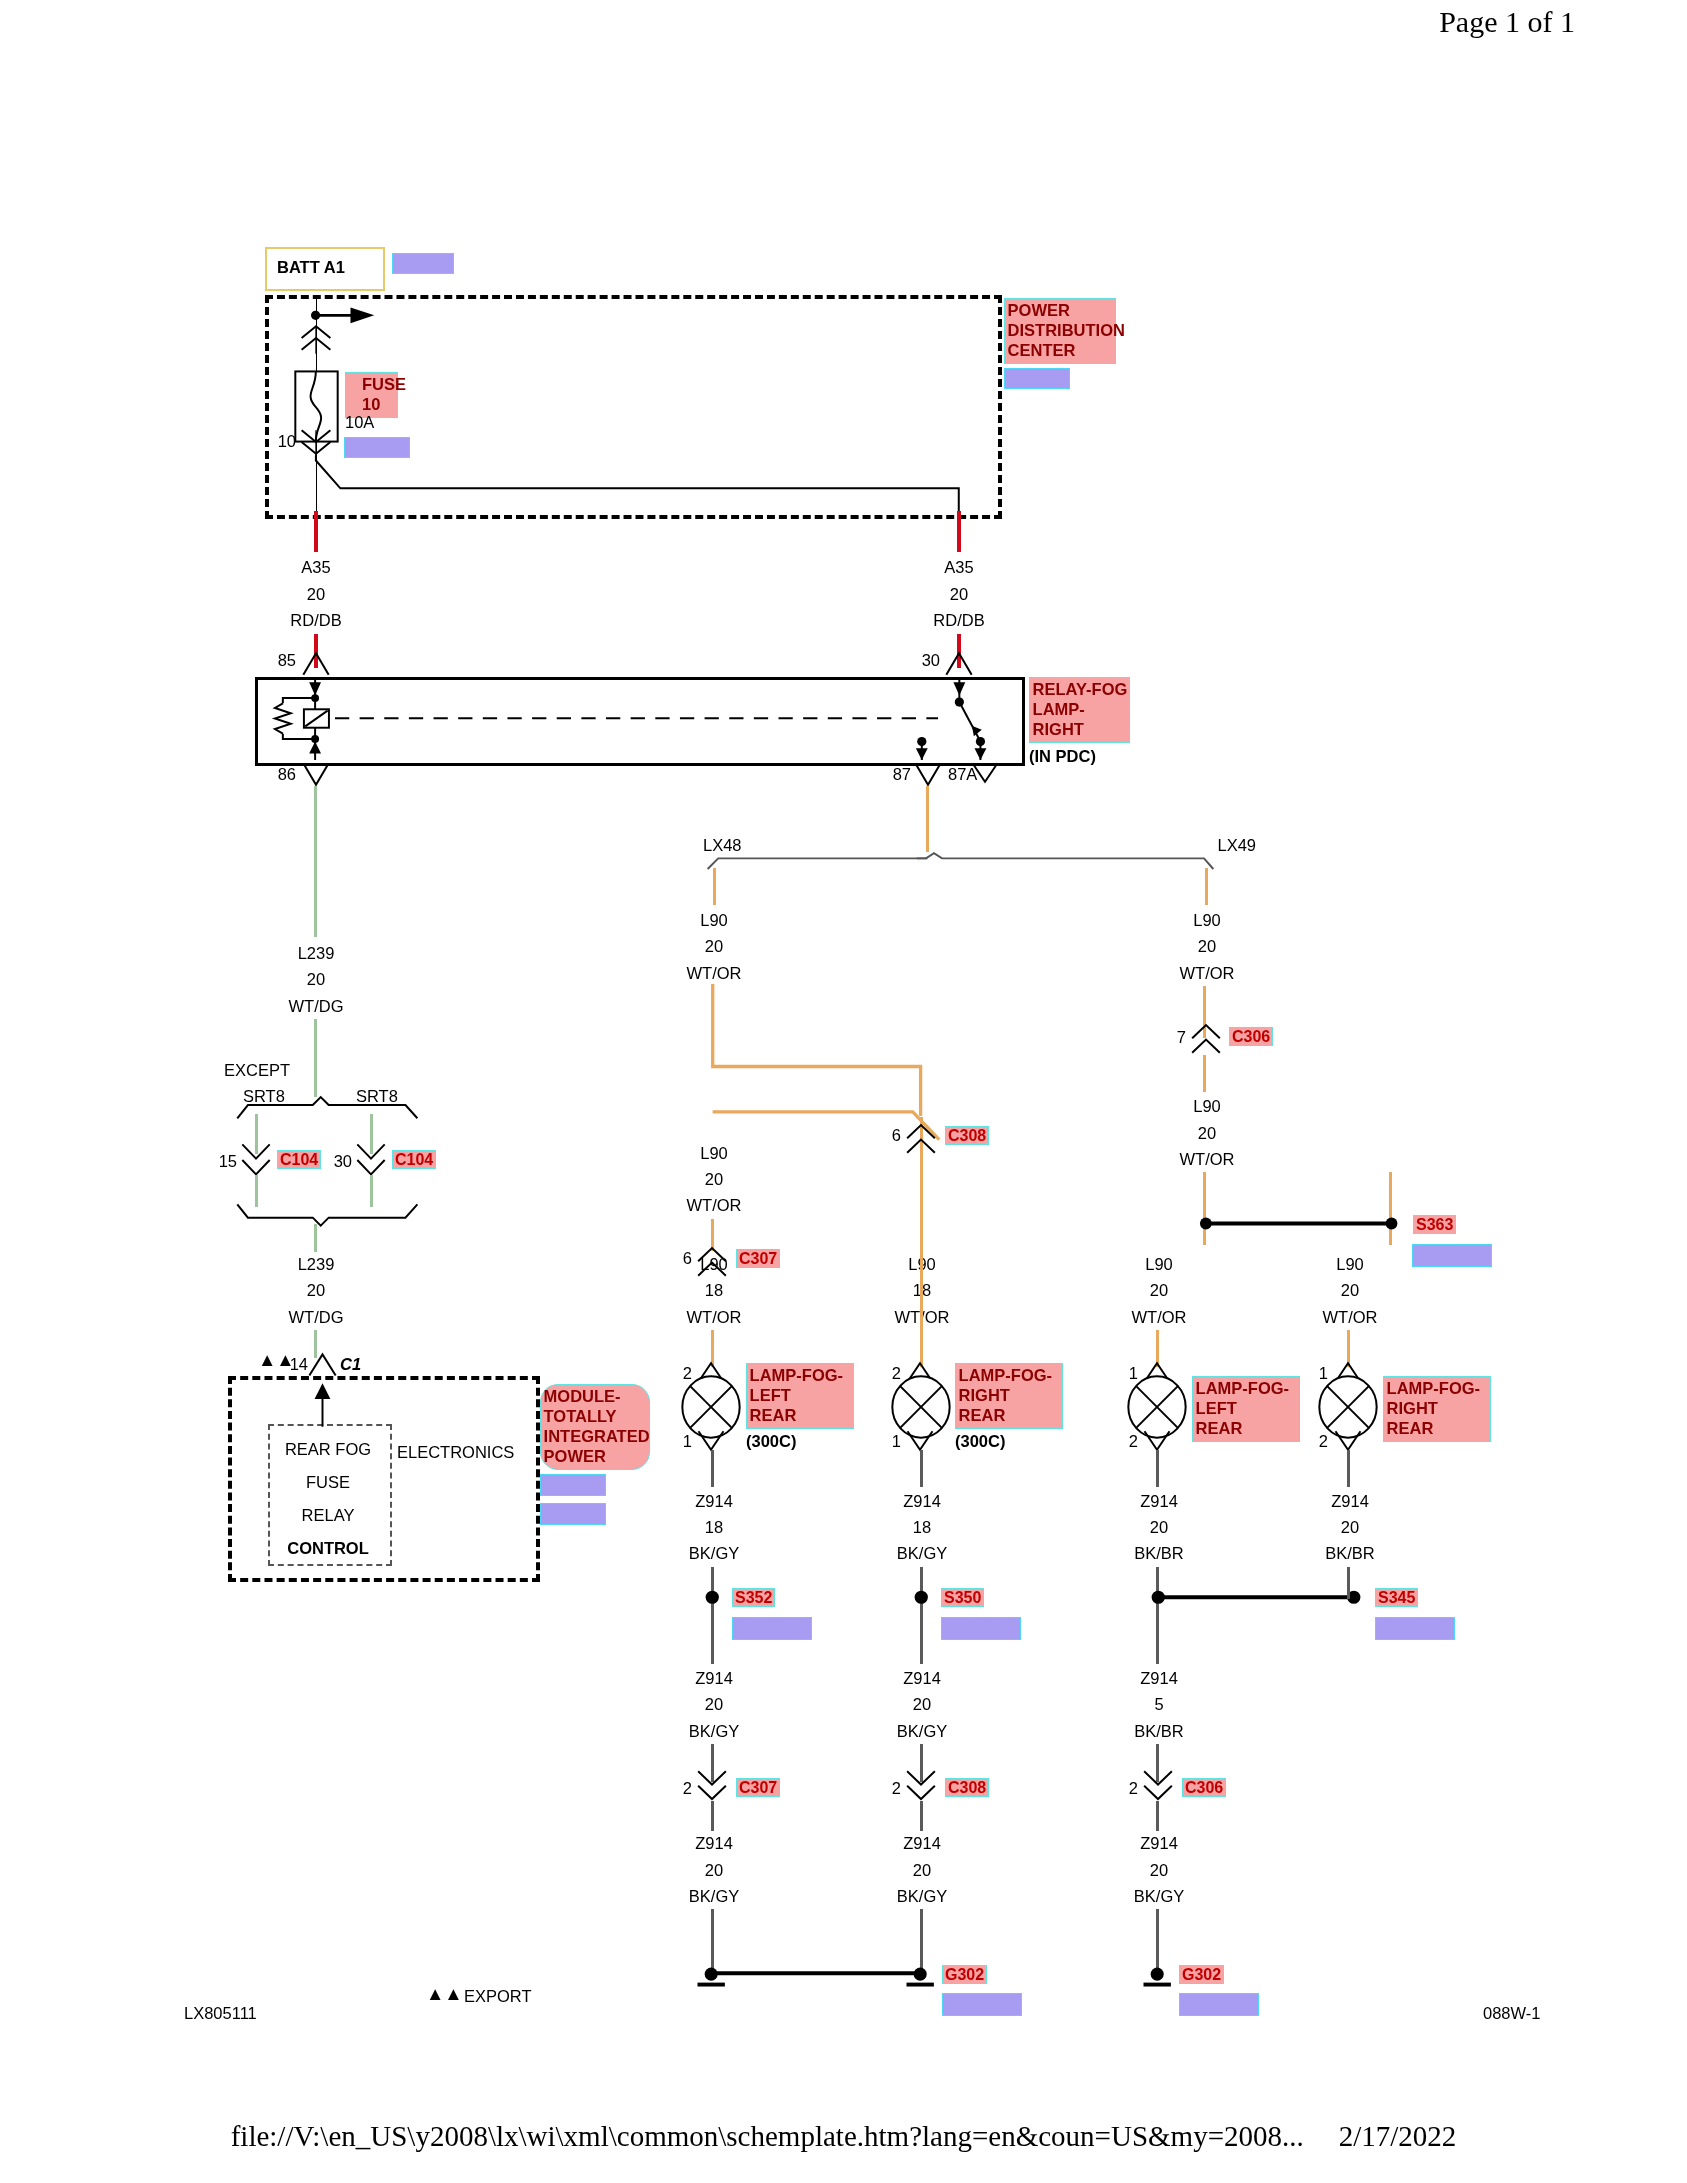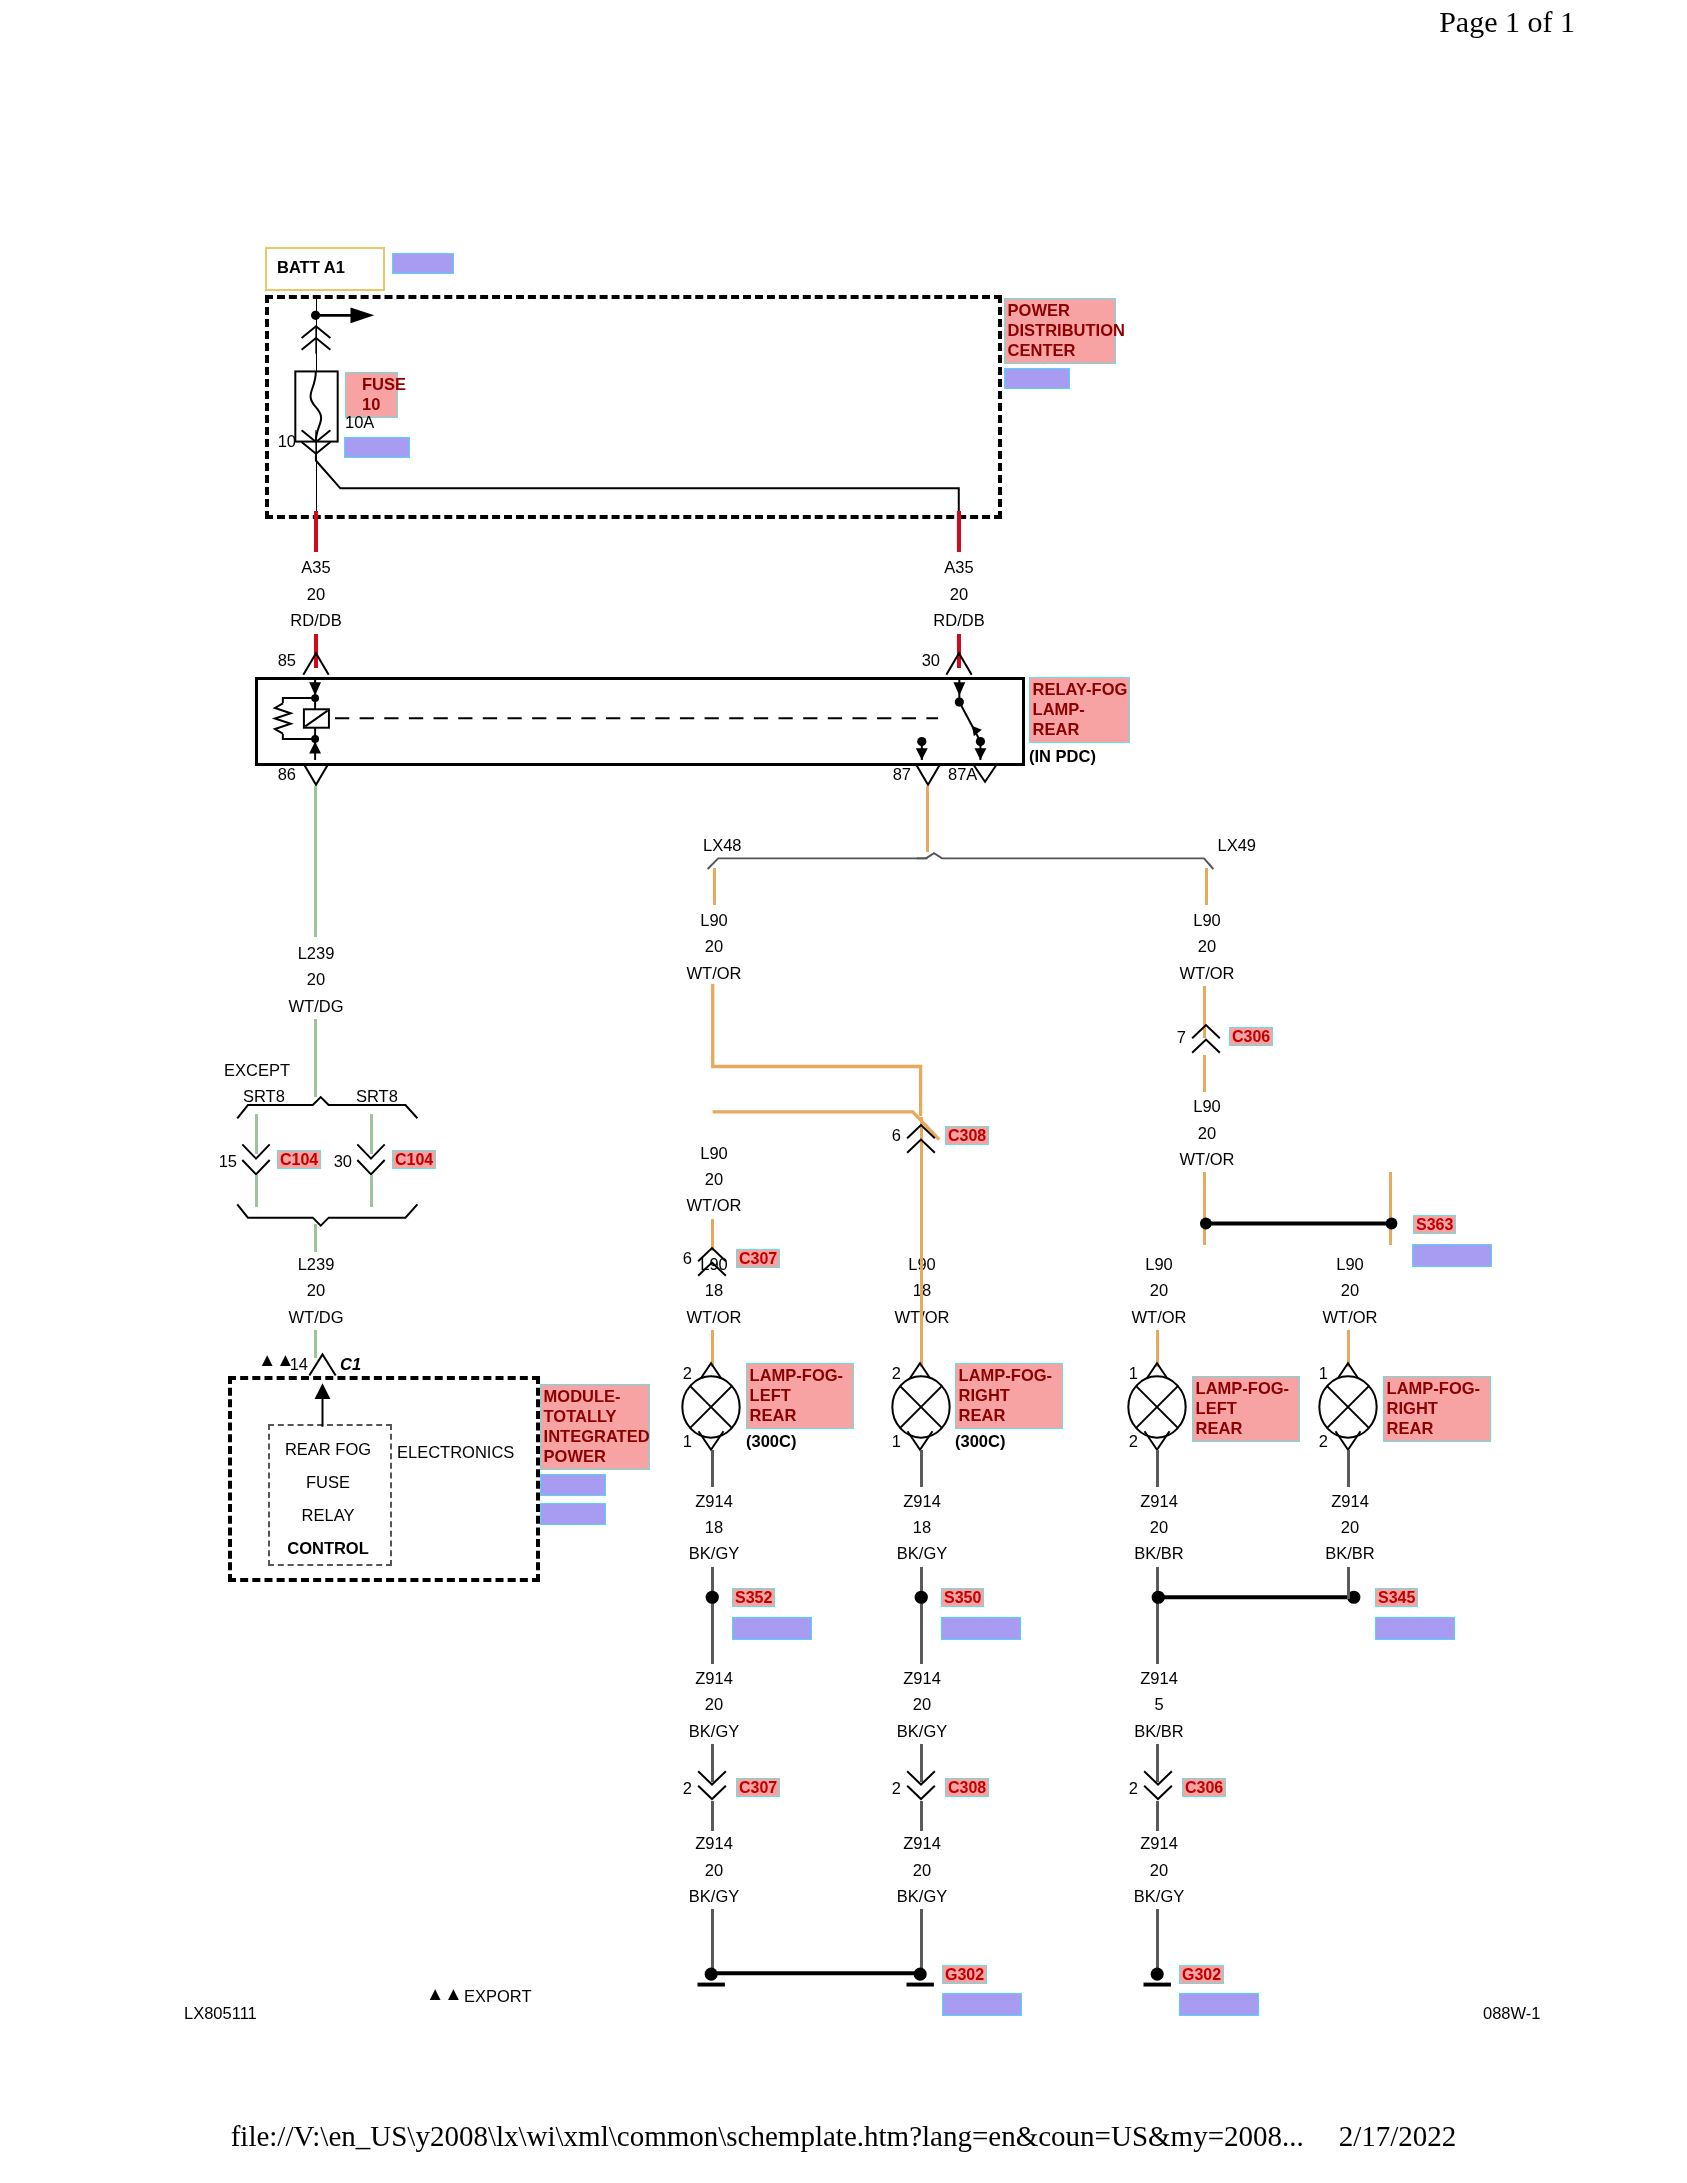--- a/index.html
+++ b/index.html
@@ -159,21 +159,21 @@
     <circle cx="152" cy="98" r="7" fill="#000"></circle>
     <line x1="152" y1="98" x2="152" y2="126" stroke="#000" stroke-width="3"></line>
     <polygon points="143,108 161,108 152,126" fill="#000"></polygon>
     <circle cx="63" cy="98" r="7" fill="#000"></circle>
     <line x1="63" y1="98" x2="63" y2="126" stroke="#000" stroke-width="3"></line>
     <polygon points="54,108 72,108 63,126" fill="#000"></polygon>
   </svg>
 
   <div class="tag" style="left:1029px;top:677px;width:94px;height:61px;">RELAY-FOG
 LAMP-
-REAR</div>
+RIGHT</div>
   <div class="lbl b" style="left:1029px;top:748px;">(IN PDC)</div>
 
   <div class="lbl r" style="left:911px;top:766px;">87</div>
   <svg style="left:914px;top:762px;width:28px;height:24px;" viewBox="0 0 42 36" width="28" height="24">
     <polyline points="2,2 21,34 40,2" fill="none" stroke="#000" stroke-width="3"></polyline>
   </svg>
   <div class="lbl" style="left:948px;top:766px;">87A</div>
   <svg style="left:971px;top:762px;width:28px;height:21px;" viewBox="0 0 42 32" width="28" height="21">
     <polyline points="2,2 21,30 40,2" fill="none" stroke="#000" stroke-width="3"></polyline>
   </svg>
@@ -295,21 +295,21 @@
   <div class="dash-inner" style="left:268px;top:1424px;width:120px;height:138px;"></div>
   <svg style="left:308px;top:1379px;width:29px;height:48px;" viewBox="0 0 44 72" width="29" height="48">
     <line x1="22" y1="72" x2="22" y2="16" stroke="#000" stroke-width="3"></line>
     <polygon points="10,30 34,30 22,6" fill="#000"></polygon>
   </svg>
   <div class="lbl c" style="left:328px;top:1441px;">REAR FOG</div>
   <div class="lbl c" style="left:328px;top:1474px;">FUSE</div>
   <div class="lbl c" style="left:328px;top:1507px;">RELAY</div>
   <div class="lbl c" style="left:328px;top:1540px;font-weight:bold;">CONTROL</div>
   <div class="lbl" style="left:397px;top:1444px;">ELECTRONICS</div>
-  <div class="tag" style="left:540px;top:1384px;width:103px;height:81px;">MODULE-
+  <div class="tag" style="left:540px;top:1384px;width:103px;height:81px;border-radius:18px;">MODULE-
 TOTALLY
 INTEGRATED
 POWER</div>
   <div class="bar" style="left:540px;top:1474px;width:64px;height:20px;"></div>
   <div class="bar" style="left:540px;top:1503px;width:64px;height:20px;"></div>
 
   <div class="lbl c" style="left:714px;top:1256px;">L90</div>
   <div class="lbl c" style="left:714px;top:1282px;">18</div>
   <div class="lbl c" style="left:714px;top:1309px;">WT/OR</div>
   <div class="wire v org" style="left:711px;top:1330px;height:37px;"></div>

